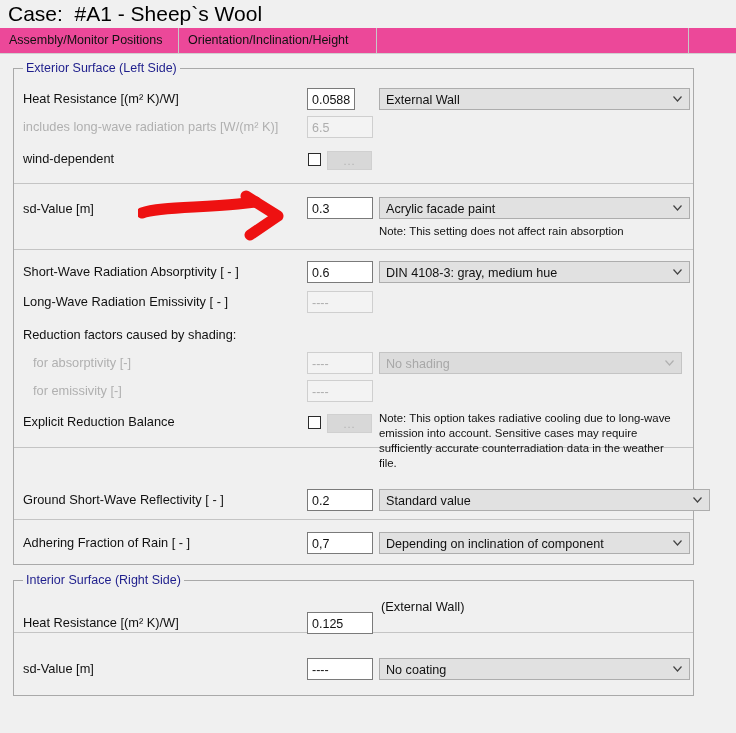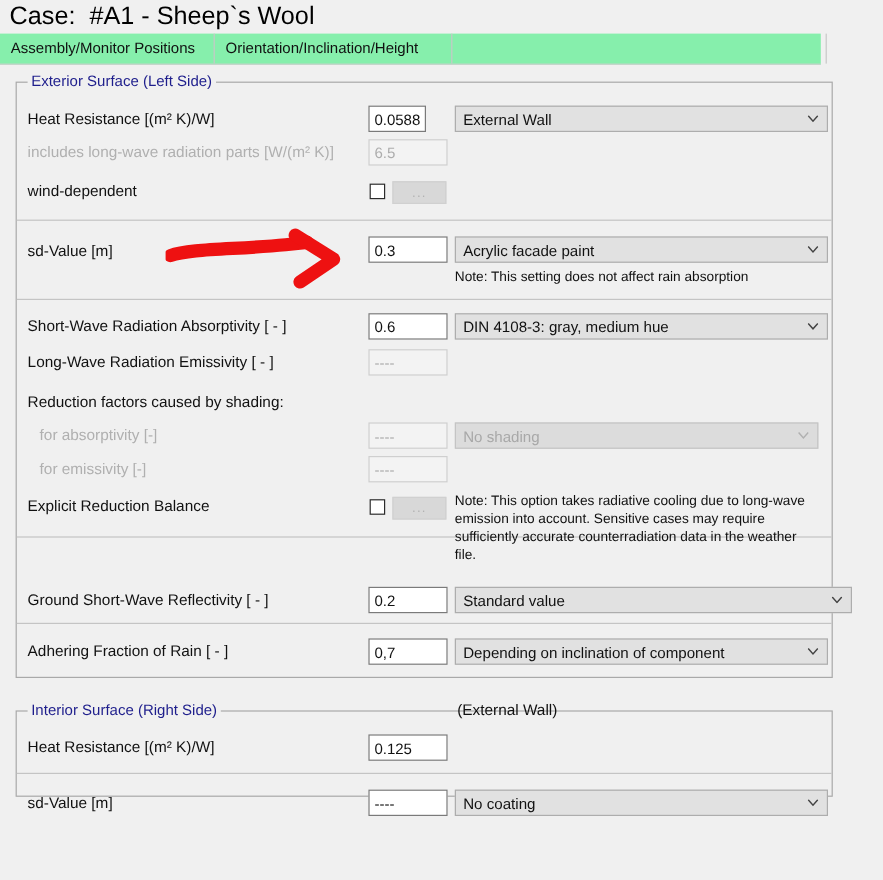--- a/index.html
+++ b/index.html
@@ -26,23 +26,23 @@
     font-size: 21px;
     color: #000;
     white-space: pre;
   }
 
   
   .tabstrip {
     position: absolute;
     left: 0;
     top: 28px;
-    width: 684px;
+    width: 736px;
     height: 25px;
-    background: #86efac;
+    background: #ec4899;
     border-bottom: 1px solid #d0d0d0;
   }
   .tab {
     position: absolute;
     top: 0;
     height: 25px;
     line-height: 25px;
     font-size: 12.5px;
     color: #111;
     padding: 0 9px;
@@ -275,28 +275,28 @@
   <div class="tbox" style="left:307px; top:532px; width:66px;">0,7</div>
   <div class="combo" style="left:379px; top:532px; width:311px;">
     <span>Depending on inclination of component</span>
     <span class="arrow">
       <svg width="9" height="6" viewBox="0 0 9 6">
           <polyline points="0.5,0.5 4.5,5 8.5,0.5" fill="none" stroke="#444" stroke-width="1.2"></polyline>
         </svg>
     </span>
   </div>
 
-  <div class="groupbox" style="left:13px; top:592px; width:681px; height:72px;">
+  <div class="groupbox" style="left:13px; top:580px; width:681px; height:116px;">
     <div class="group-legend">Interior Surface (Right Side)</div>
     <div class="rowsep" style="top:51px;width:679px;"></div>
   </div>
 
   <div class="lbl" style="left:23px; top:615px;">Heat Resistance [(m² K)/W]</div>
   <div class="tbox" style="left:307px; top:612px; width:66px;">0.125</div>
-  <div class="lbl" style="left:381px; top:584px;">(External Wall)</div>
+  <div class="lbl" style="left:381px; top:599px;">(External Wall)</div>
 
   <div class="lbl" style="left:23px; top:661px;">sd-Value  [m]</div>
   <div class="tbox" style="left:307px; top:658px; width:66px;">----</div>
   <div class="combo" style="left:379px; top:658px; width:311px;">
     <span>No coating</span>
     <span class="arrow">
       <svg width="9" height="6" viewBox="0 0 9 6">
           <polyline points="0.5,0.5 4.5,5 8.5,0.5" fill="none" stroke="#444" stroke-width="1.2"></polyline>
         </svg>
     </span>

